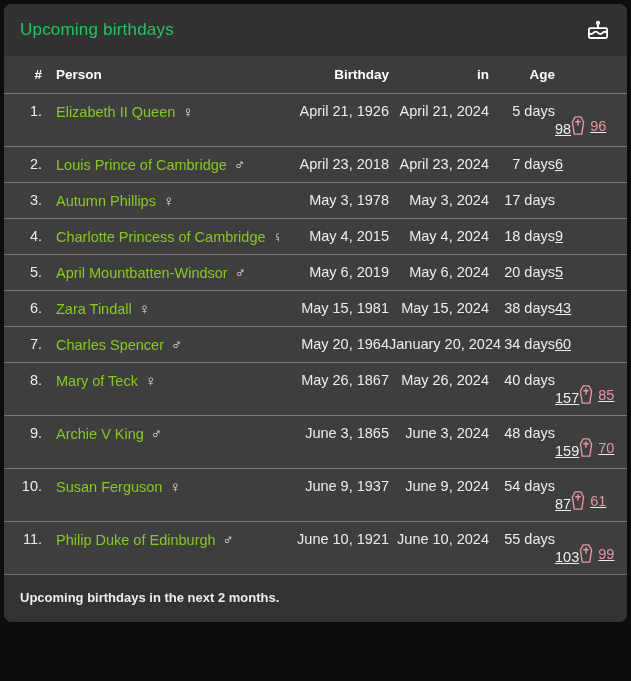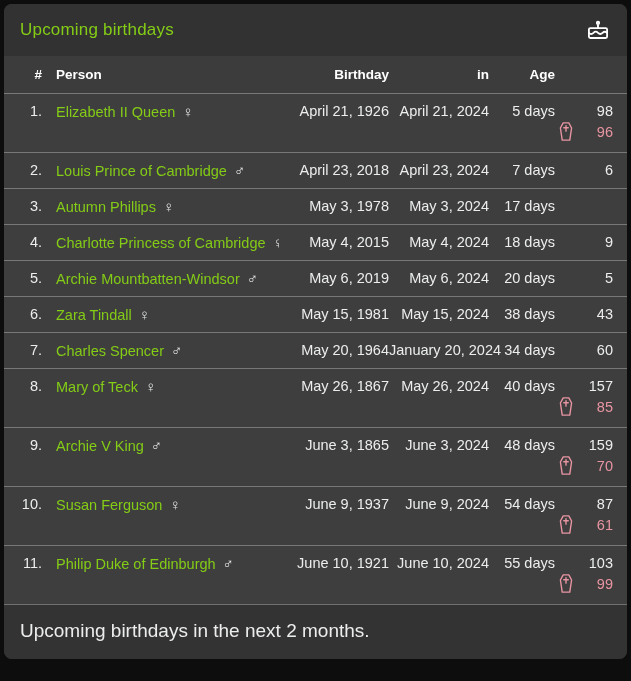--- a/index.html
+++ b/index.html
@@ -21,21 +21,21 @@
     display: flex;
     align-items: center;
     justify-content: space-between;
     padding: 13px 16px 13px 16px;
     background: #323232;
   }
   .titlebar h1 {
     font-size: 17px;
     font-weight: 500;
     letter-spacing: .2px;
-    color: #84cc16;
+    color: #22c55e;
   }
   .titlebar .cake { width: 26px; height: 26px; cursor: pointer; display: block; }
   
   .tablewrap { background: #3e3e3e; }
   .tr {
     display: grid;
     grid-template-columns: 26px 1fr 110px 100px 66px 58px;
     padding: 0 14px 0 14px;
     border-top: 1px solid rgba(255,255,255,.30);
     align-items: start;
@@ -63,37 +63,38 @@
   .person-link {
     color: #84cc16;
     text-decoration: none;
     cursor: pointer;
   }
   .gender {
     color: #e3e5e5;
     font-size: 15px;
     margin-left: 7px;
   }
-  .age-cell { display: flex; flex-direction: column; align-items: flex-end; }
+  .age-cell { display: flex; flex-direction: row; align-items: flex-end; text-decoration: underline; }
   .death-line {
     display: flex;
     align-items: center;
-    gap: 24px;
-    margin-top: 3px;
+    gap: 5px;
+    margin-top: 13px;
     padding-bottom: 2px;
   }
   .death-age { color: #e895a2; font-size: 14.5px; }
   .coffin { width: 14px; height: 19px; display: block; }
   
   .footer {
     background: #333333;
     border-top: 1px solid rgba(255,255,255,.30);
     padding: 15px 16px 17px 16px;
-    font-size: 19px;
+    font-size: 13px;
     color: #eceded;
+    font-weight: bold;
   }
 </style>
 </head>
 <body>
 
 <div class="card">
 
   <div class="titlebar">
     <h1>Upcoming birthdays</h1>
     <svg class="cake" viewBox="0 0 24 24" fill="none" stroke="#ffffff" stroke-width="1.7" stroke-linecap="round" stroke-linejoin="round">
@@ -166,21 +167,21 @@
     <div class="td right">May 4, 2024</div>
     <div class="td right">18 days</div>
     <div class="td right age-cell">
       <div>9</div>
 
     </div>
   </div>
         <div class="tr">
     <div class="td rank">5.</div>
     <div class="td person">
-      <a class="person-link" href="#">Archie Mountbatten-Windsor</a><span class="gender">♂</span>
+      <a class="person-link" href="#">April Mountbatten-Windsor</a><span class="gender">♂</span>
     </div>
     <div class="td right">May 6, 2019</div>
     <div class="td right">May 6, 2024</div>
     <div class="td right">20 days</div>
     <div class="td right age-cell">
       <div>5</div>
 
     </div>
   </div>
         <div class="tr">

